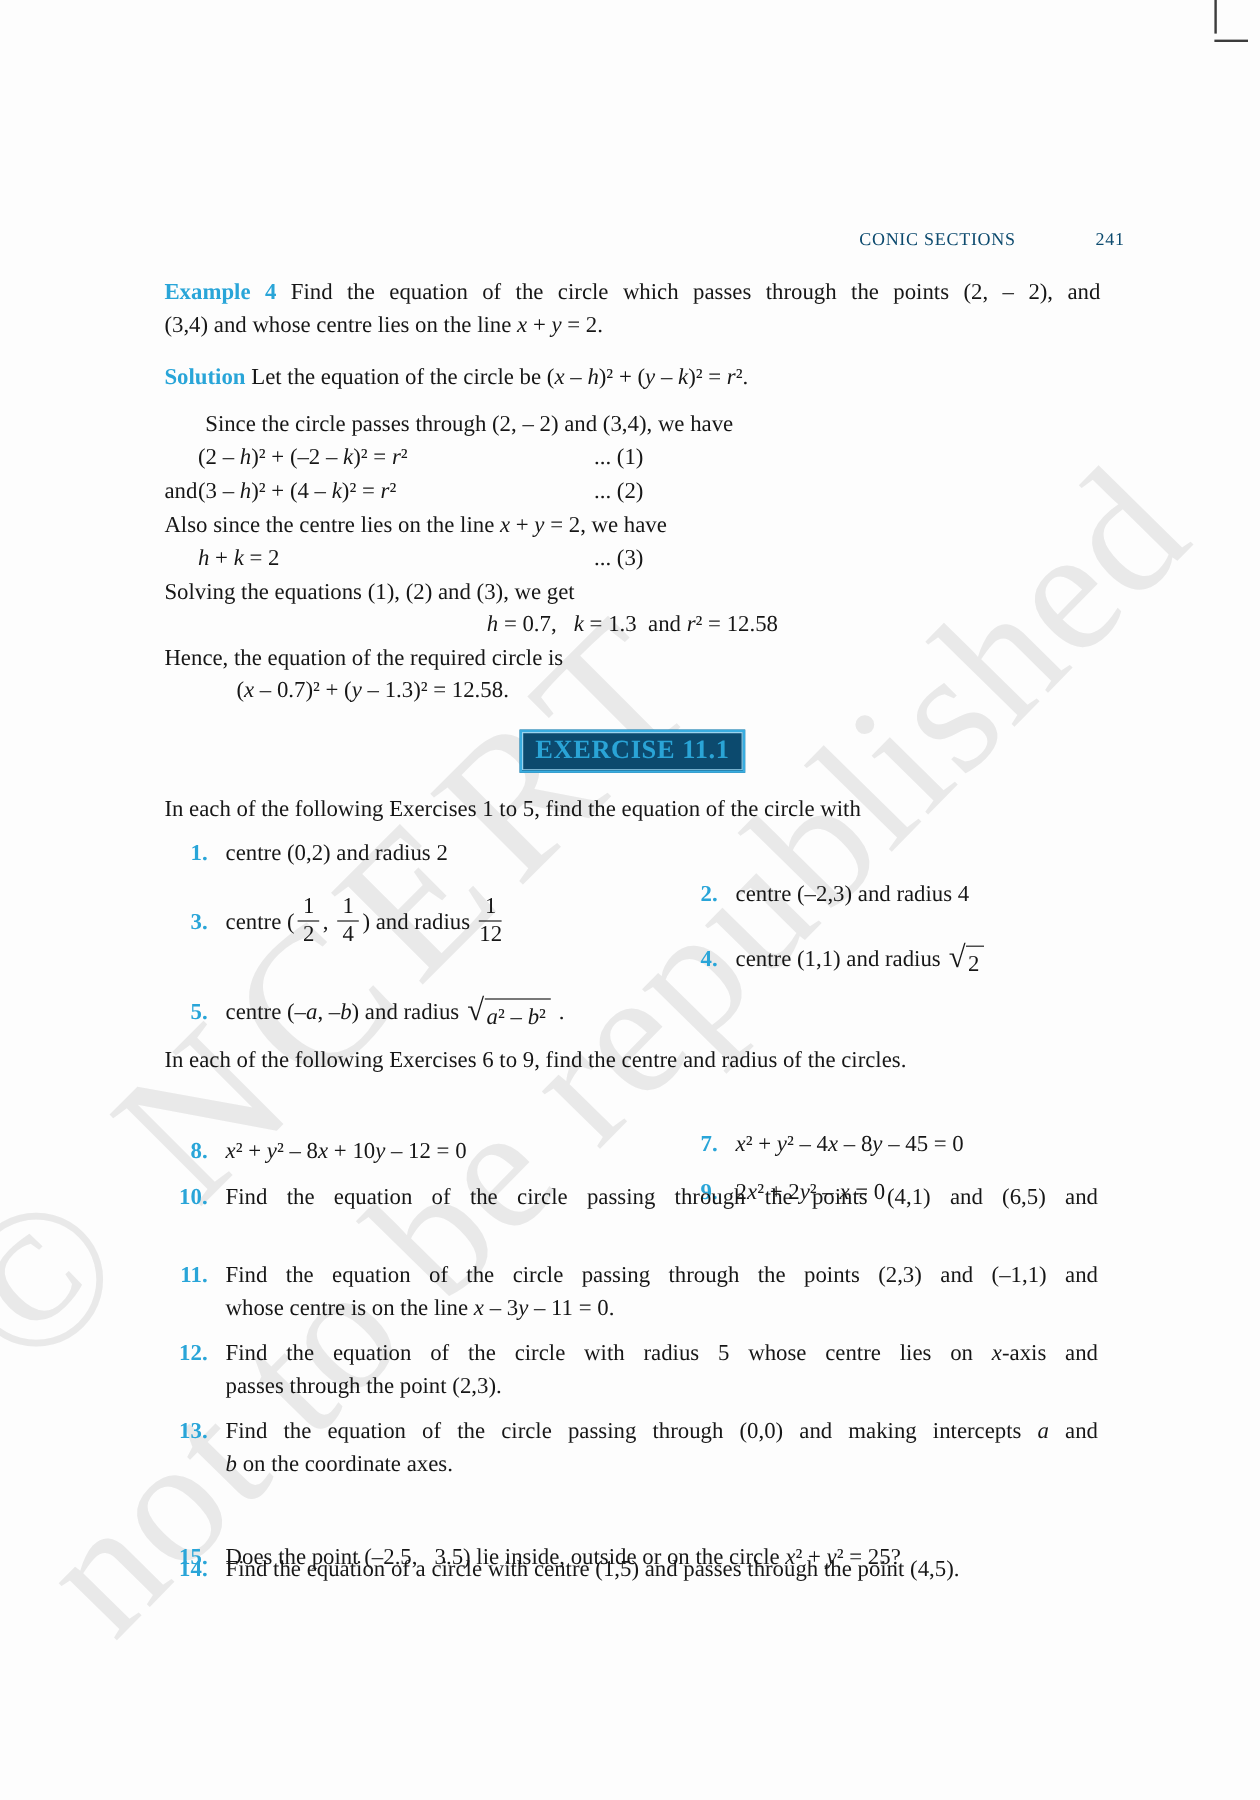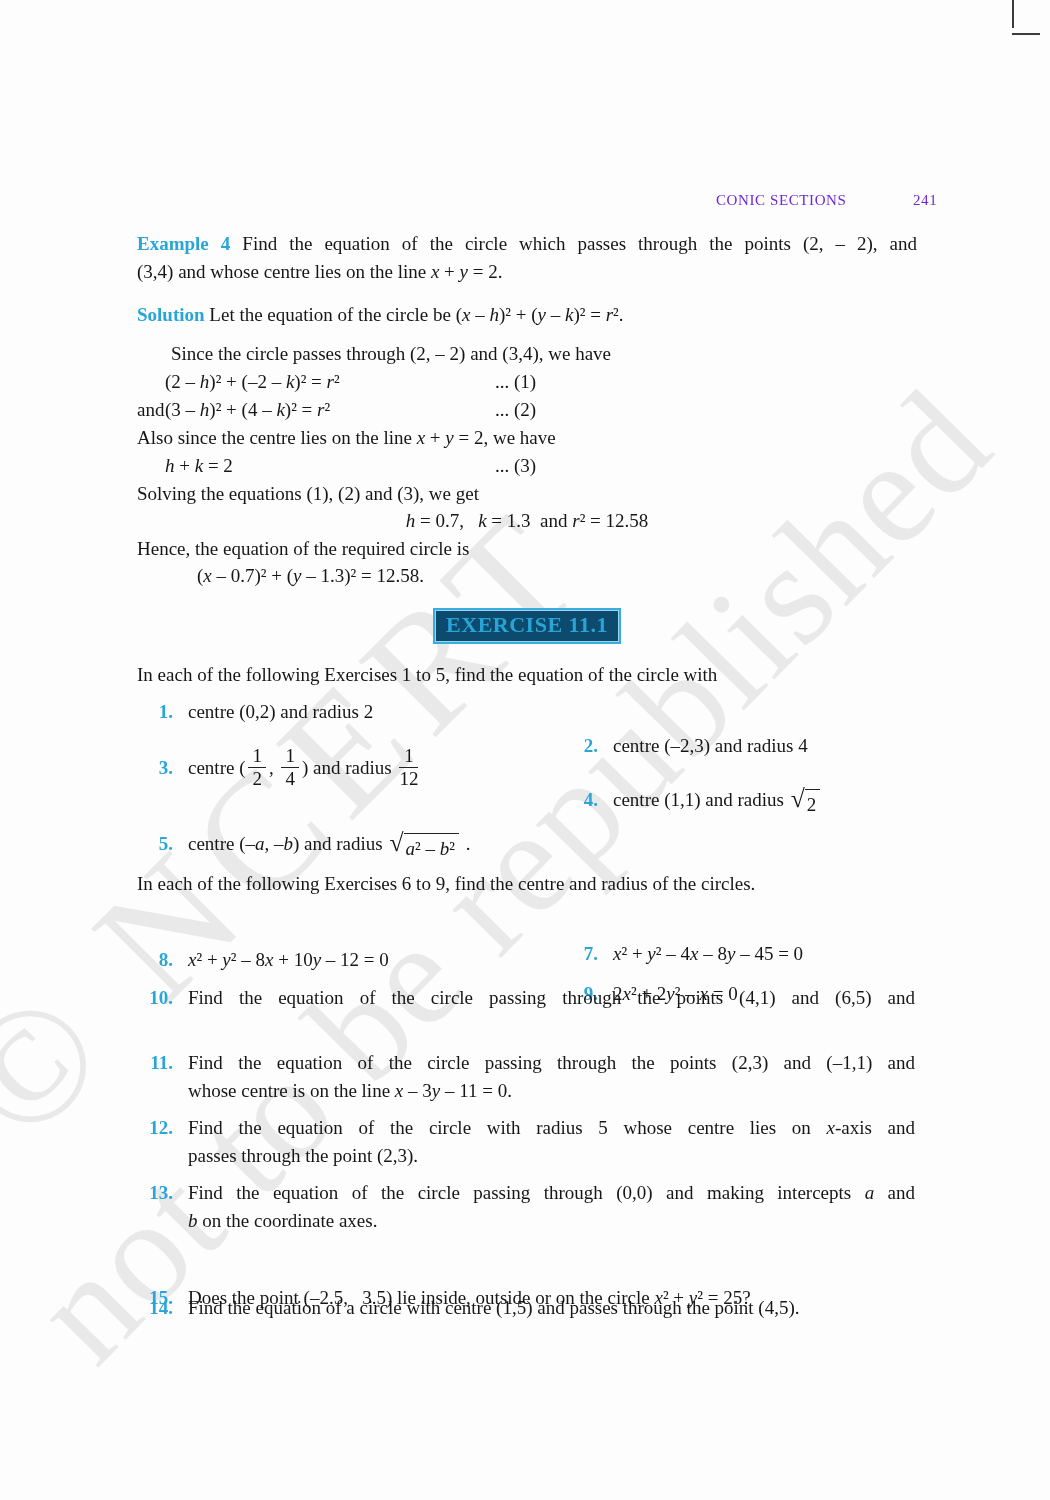--- a/index.html
+++ b/index.html
@@ -8,21 +8,21 @@
   
   .wm{position:absolute;white-space:nowrap;color:#e9e9e9;transform-origin:0 50%;z-index:0;
       font-family:"Liberation Serif",serif;}
   .wm1{left:-15px;top:1015px;font-size:165px;letter-spacing:16px;transform:rotate(-45deg);}
   .wm2{left:60px;top:1250px;font-size:148px;letter-spacing:2px;transform:rotate(-45.5deg);}
   
   .crop-v{position:absolute;left:1012px;top:0;width:2px;height:28px;background:#3c3c3c;}
   .crop-h{position:absolute;left:1012px;top:33px;width:28px;height:2px;background:#3c3c3c;}
   .content{position:absolute;left:0;top:0;width:100%;height:100%;z-index:1;}
   .blk{position:absolute;font-size:19px;line-height:28px;}
-  .hdr{font-size:15px;letter-spacing:.6px;color:#6d28d9;}
+  .hdr{font-size:15px;letter-spacing:.6px;color:#0c4a6e;}
   .accent{color:#29a5d8;font-weight:bold;}
   .just{text-align:justify;text-align-last:justify;}
   .math i{font-style:italic;}
   .eq-lhs{margin-left:28px;}
   .eq-ref{position:absolute;left:358px;}
   .prefix{position:absolute;left:0;}
   .center{text-align:center;}
   
   .exbox{position:absolute;left:137px;top:608px;width:780px;text-align:center;}
   .exbox-inner{display:inline-block;border:2px solid #39ade0;background:#0c4a6e;

